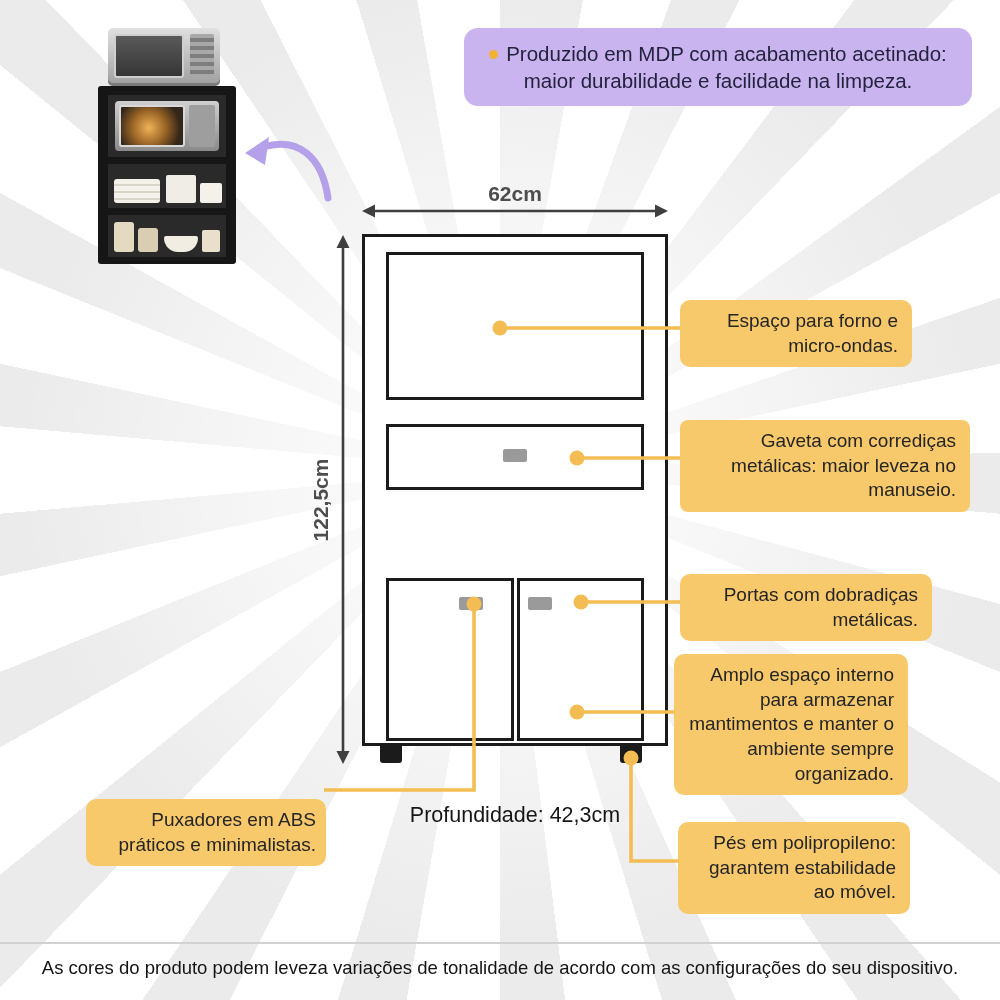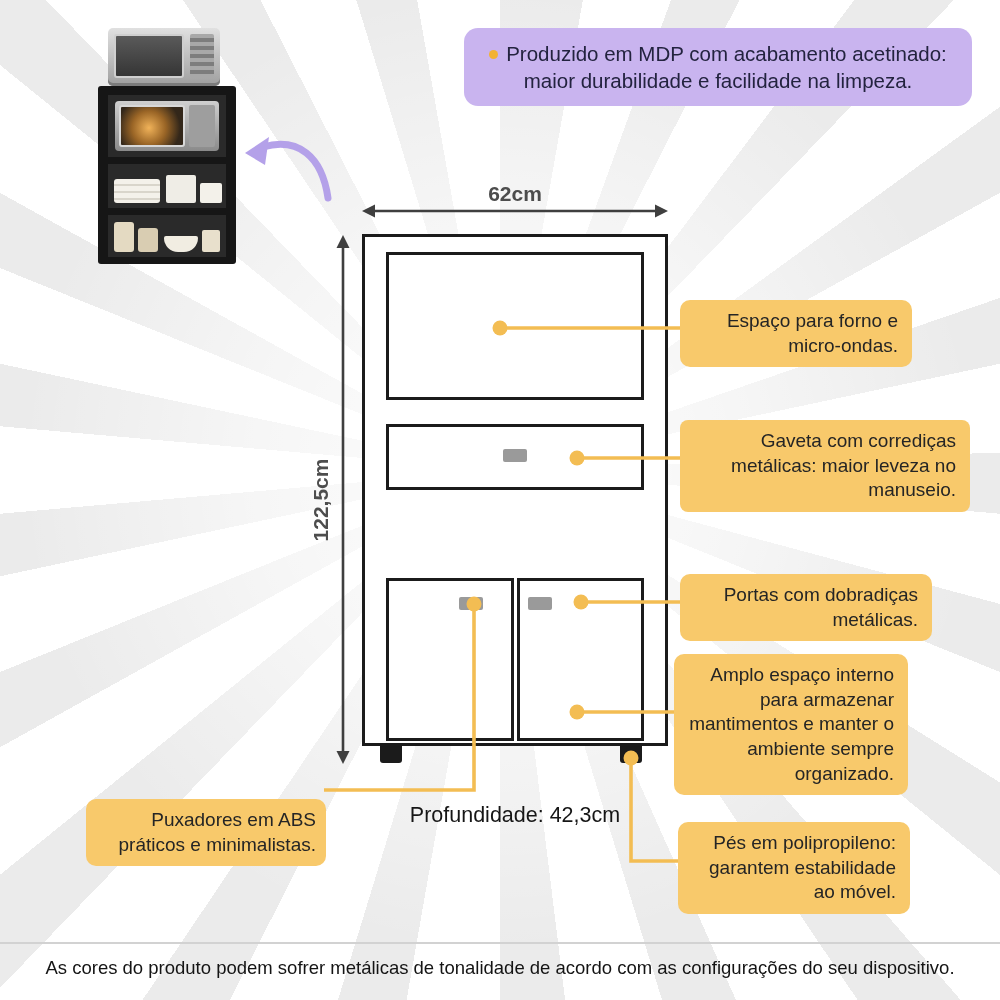--- a/index.html
+++ b/index.html
@@ -192,15 +192,15 @@
   <div class="dim-label dim-d">Profundidade: 42,3cm</div>
 
   <div class="callout c-mw">Espaço para forno e micro-ondas.</div>
   <div class="callout c-drawer">Gaveta com corrediças metálicas: maior leveza no manuseio.</div>
   <div class="callout c-doors">Portas com dobradiças metálicas.</div>
   <div class="callout c-interior">Amplo espaço interno para armazenar mantimentos e manter o ambiente sempre organizado.</div>
   <div class="callout c-feet">Pés em polipropileno: garantem estabilidade ao móvel.</div>
   <div class="callout c-handles">Puxadores em ABS práticos e minimalistas.</div>
 
   <div class="footer-line"></div>
-  <div class="footer-text">As cores do produto podem sofrer metálicas de tonalidade de acordo com as configurações do seu dispositivo.</div>
+  <div class="footer-text">As cores do produto podem leveza variações de tonalidade de acordo com as configurações do seu dispositivo.</div>
 
 </div>
 
 </body></html>

